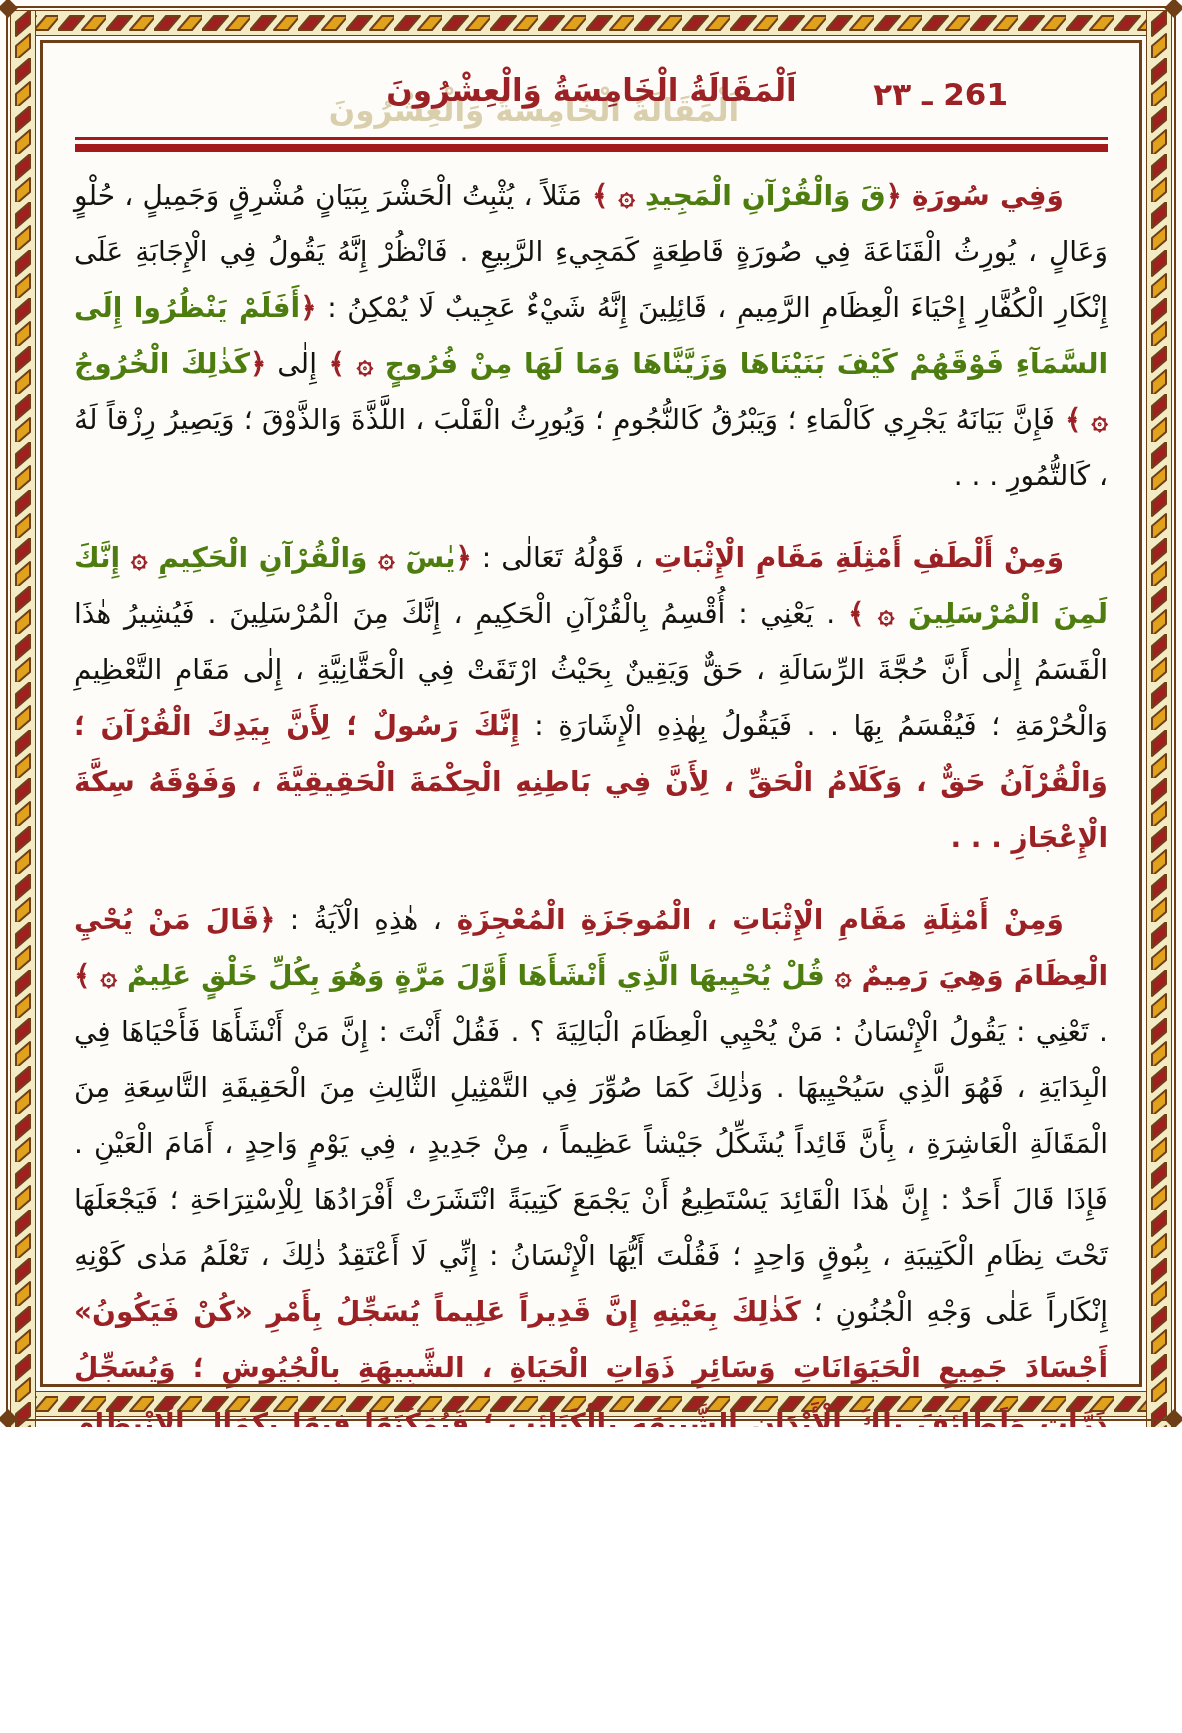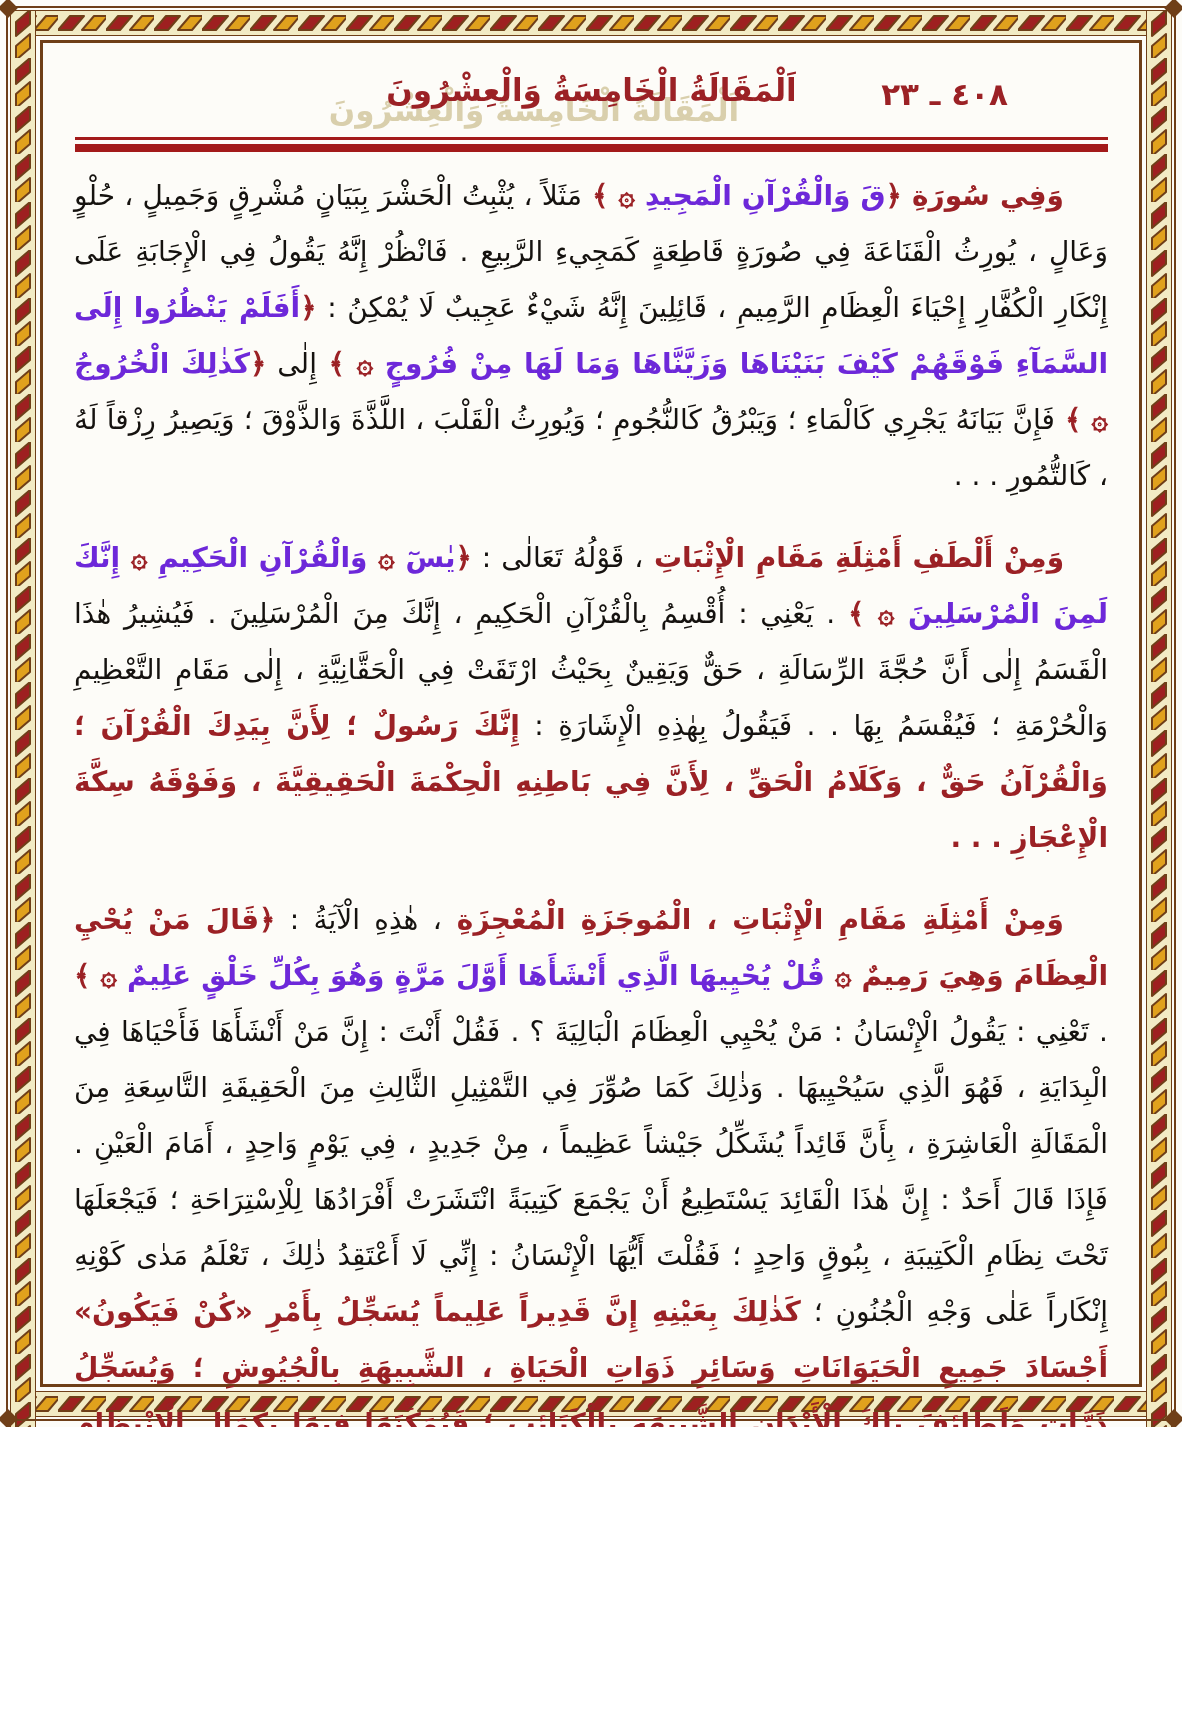--- a/index.html
+++ b/index.html
@@ -46,21 +46,21 @@
 
   
   .doc-body{
     position:absolute;top:168px;left:74px;right:74px;bottom:48px;
     direction:rtl;text-align:justify;
     font-size:28px;line-height:56px;color:#15120f;
   }
   .para{margin:0 0 26px 0;text-indent:44px;}
   .seg-black{color:#15120f;}
   .seg-red{color:#9b2125;font-weight:bold;}
-  .seg-blue{color:#6d28d9;font-weight:bold;}
+  .seg-blue{color:#4d7c0f;font-weight:bold;}
 </style>
 </head>
 <body>
 
 <div class="page">
 
   <svg class="band band-top" width="1162" height="26">
     <defs>
       <pattern id="chainH" width="48" height="26" patternUnits="userSpaceOnUse">
         <rect width="48" height="26" fill="#f2ebc4"></rect>
@@ -86,21 +86,21 @@
   </svg>
   <div class="frame-outer-line"></div>
   <div class="frame-inner-line"></div>
   <div class="corner-knob knob-tl"></div>
   <div class="corner-knob knob-tr"></div>
   <div class="corner-knob knob-bl"></div>
   <div class="corner-knob knob-br"></div>
 
   <div class="header">
     <div class="doc-title-ghost">اَلْمَقَالَةُ الْخَامِسَةُ وَالْعِشْرُونَ</div>
-    <div class="page-number">٤٠٨ ـ ٢٣</div>
+    <div class="page-number">261 ـ ٢٣</div>
     <div class="doc-title">
       <span class="doc-title-main">اَلْمَقَالَةُ الْخَامِسَةُ وَالْعِشْرُونَ</span>
     </div>
   </div>
   <div class="double-rule">
     <div class="rule-thin"></div>
     <div class="rule-thick"></div>
   </div>
 
   <div class="doc-body" id="doc-body">

